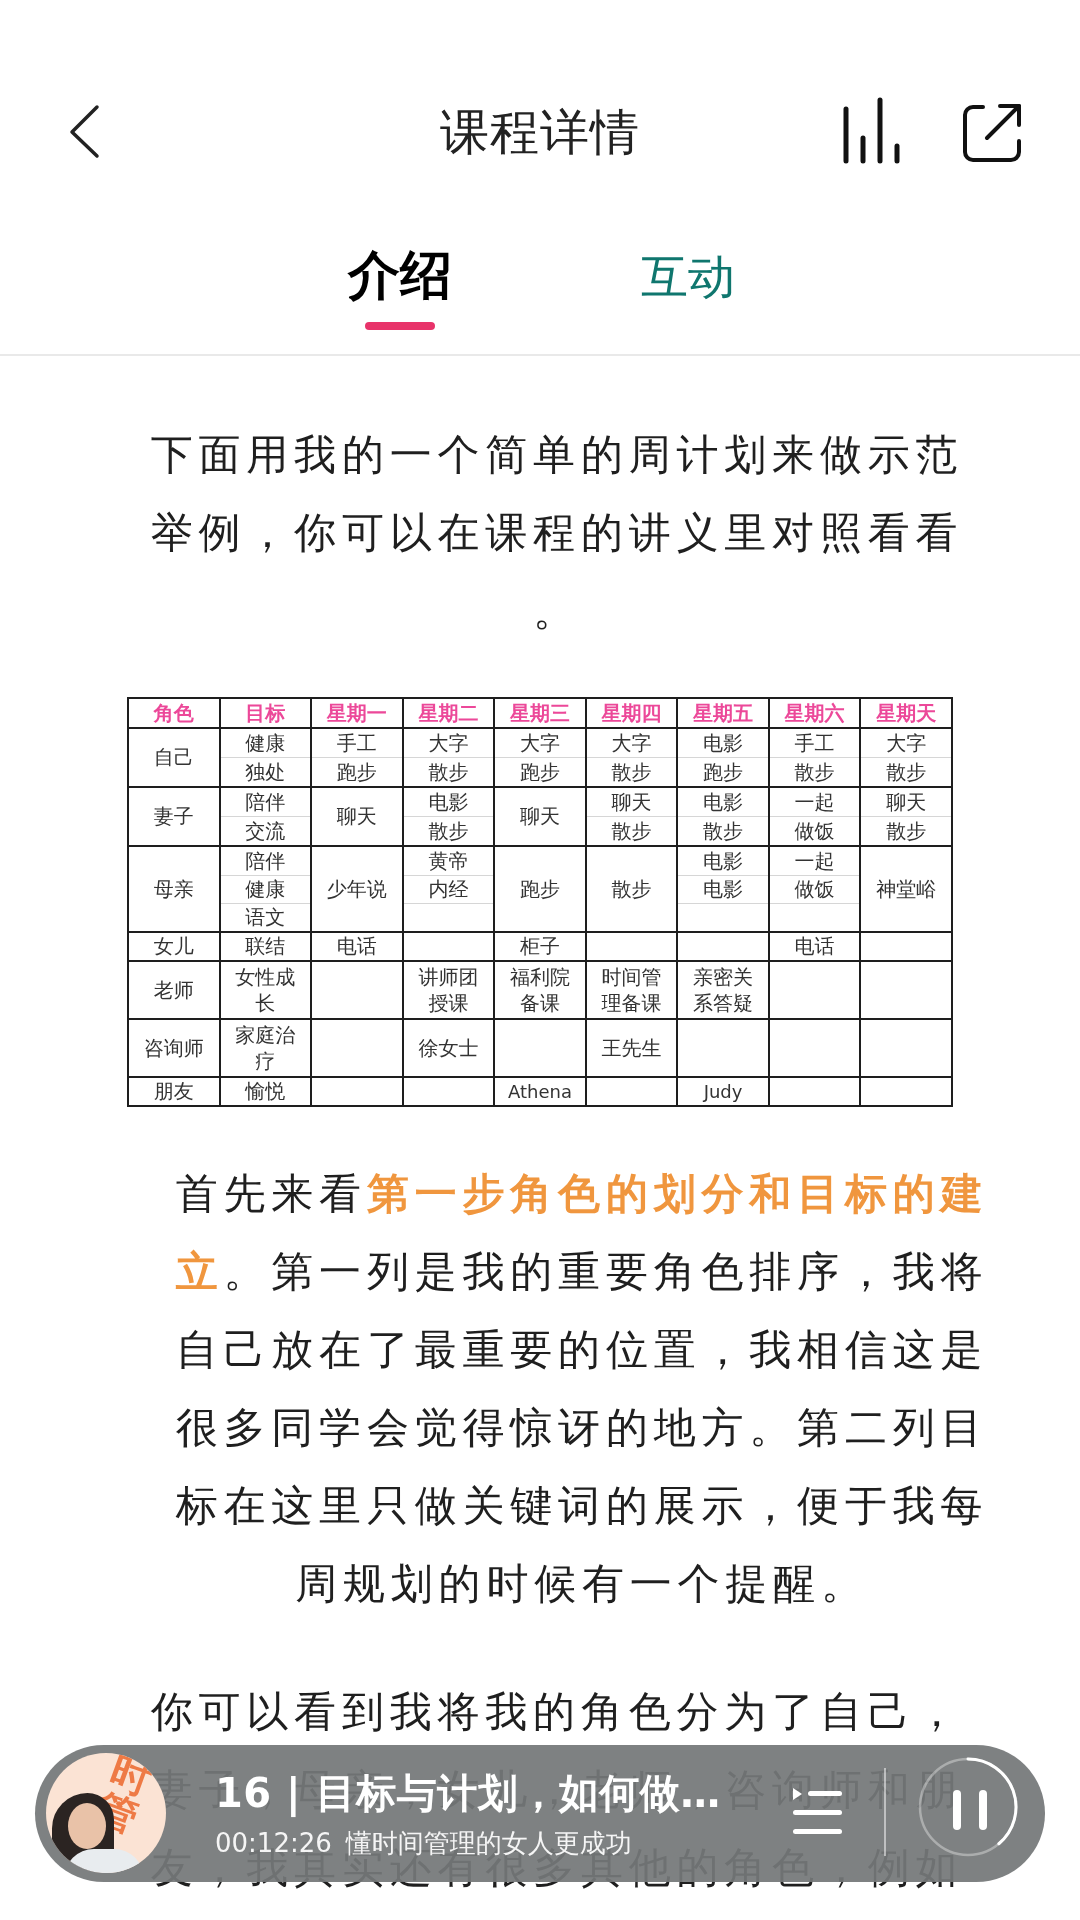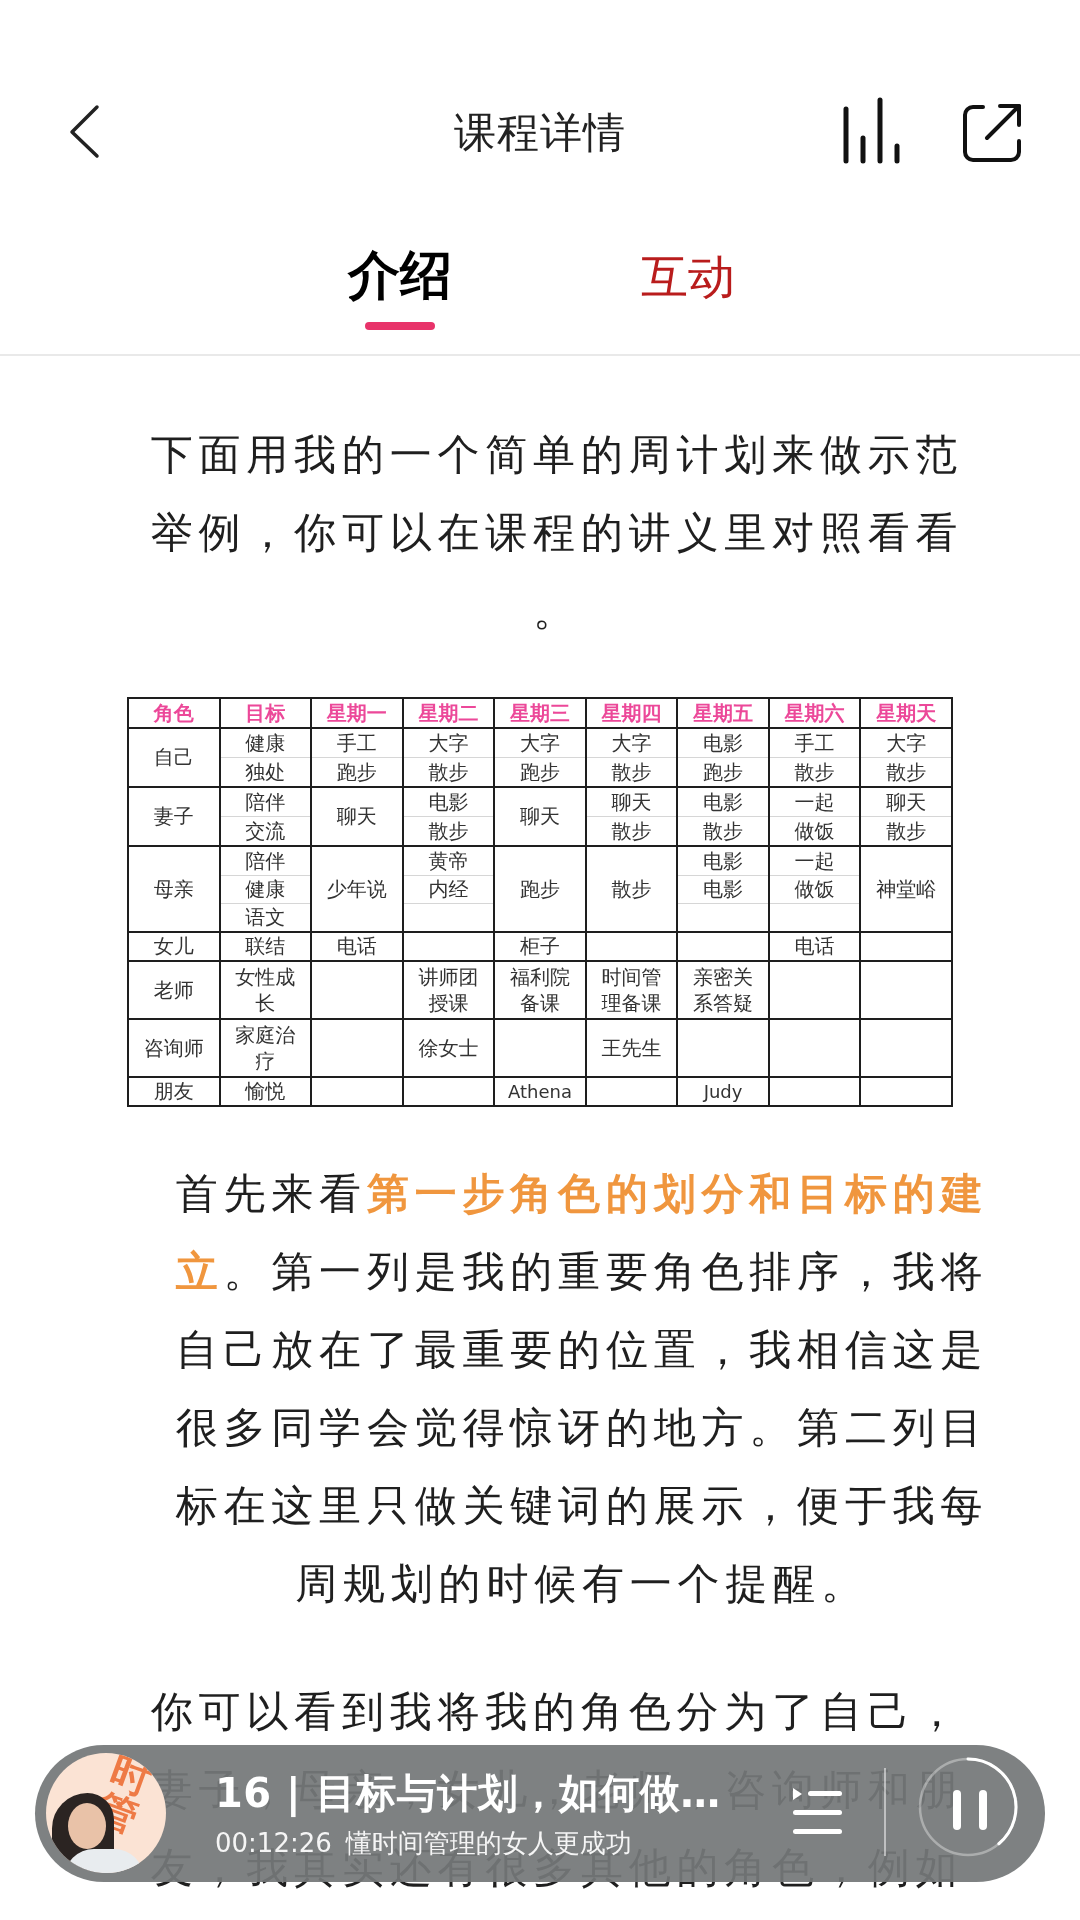--- a/index.html
+++ b/index.html
@@ -4,28 +4,28 @@
 <style>
   html, body { margin:0; padding:0; }
   body {
     width:1080px; height:1920px; position:relative; overflow:hidden;
     background:#ffffff; font-family:"DejaVu Sans", "Liberation Sans", sans-serif; color:#1f1f1f;
   }
 
   
   .title {
     position:absolute; left:0; top:104px; width:1080px; text-align:center;
-    font-size:42px; line-height:58px; color:#222; letter-spacing:1px;
+    font-size:49px; line-height:58px; color:#222; letter-spacing:1px;
   }
   .icon-svg { position:absolute; display:block; cursor:pointer; }
 
   
   .tab { position:absolute; text-align:center; cursor:pointer; white-space:nowrap; }
   .tab-active { left:340px; top:244px; width:120px; font-size:52px; line-height:62px; font-weight:bold; color:#000000; }
-  .tab-inactive { left:628px; top:248px; width:120px; font-size:47px; line-height:58px; color:#b91c1c; }
+  .tab-inactive { left:628px; top:248px; width:120px; font-size:47px; line-height:58px; color:#0f766e; }
   .tab-underline { position:absolute; left:365px; top:322px; width:70px; height:8px; border-radius:4px; background:#e8336a; }
   .tab-divider { position:absolute; left:0; top:354px; width:1080px; height:2px; background:#e9e9e9; }
 
   
   .para { position:absolute; left:127px; width:860px; font-size:42px; line-height:78px; letter-spacing:5.8px; color:#1f1f1f; }
   .para .line { white-space:nowrap; height:78px;text-align:center; }
   .hl { color:#f0963e; font-weight:bold; }
 
   
   .tbl {

